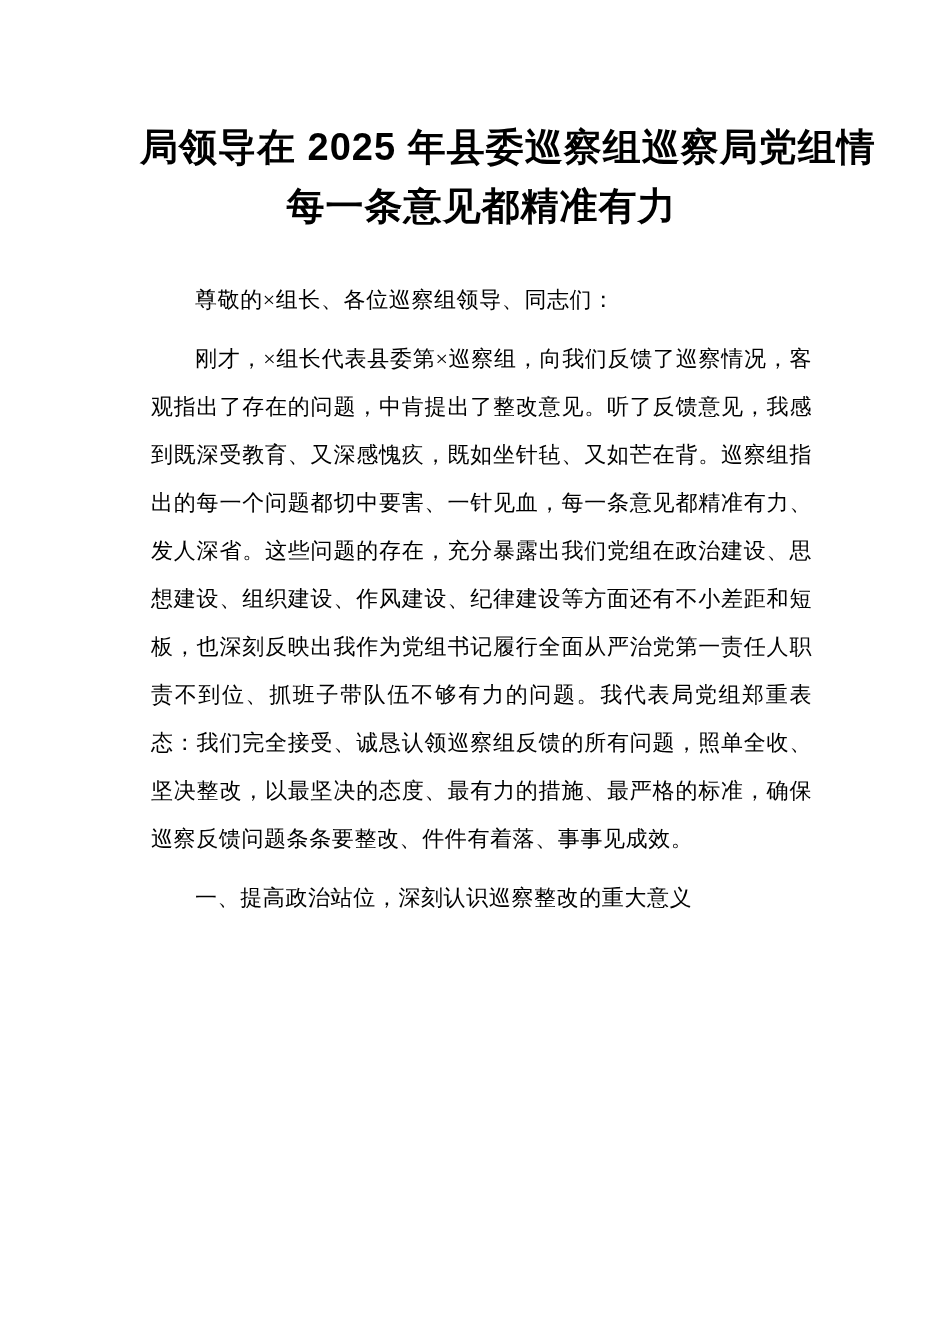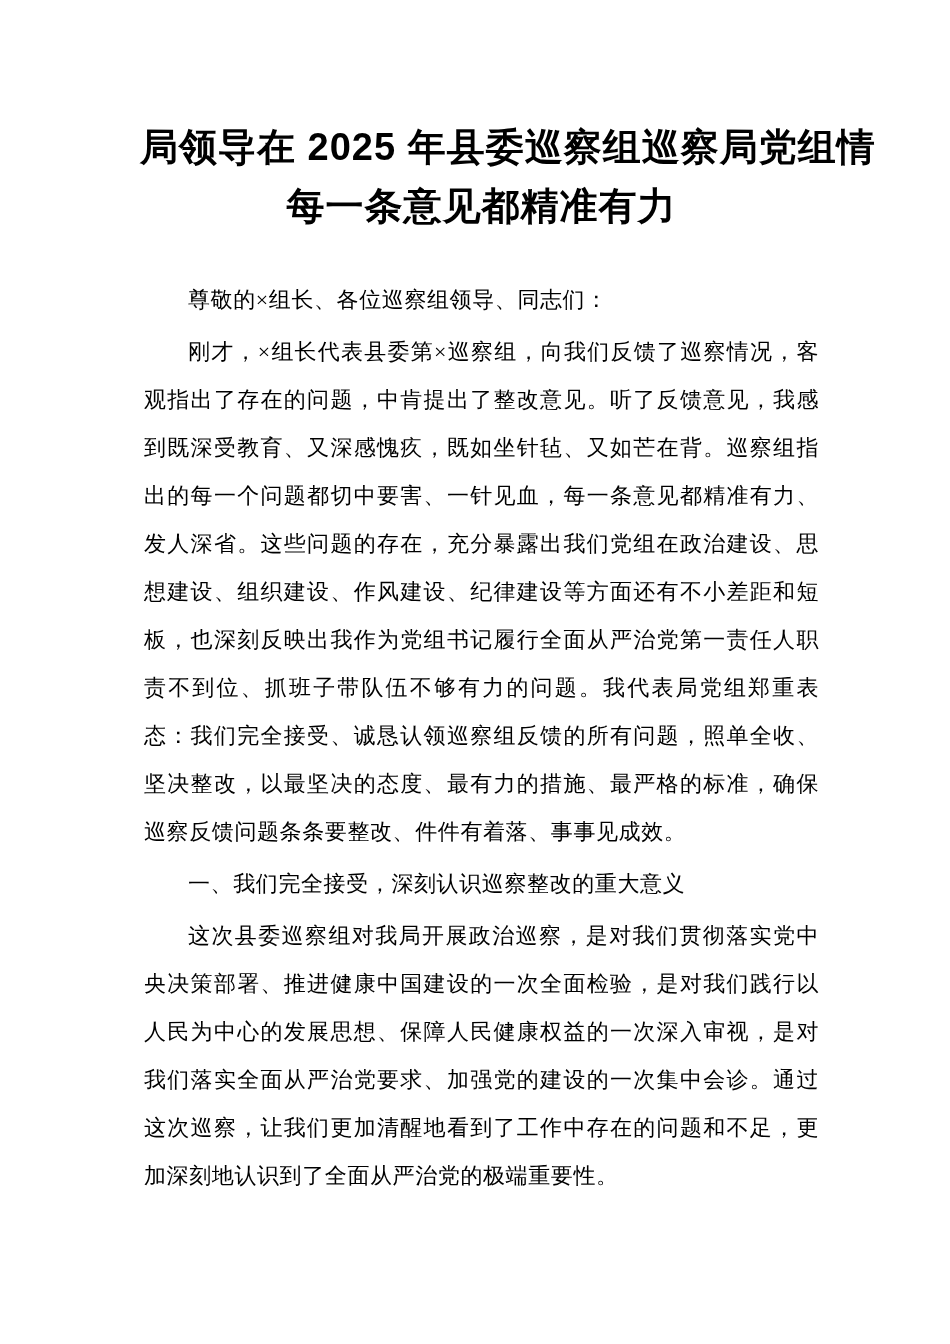--- a/index.html
+++ b/index.html
@@ -35,31 +35,30 @@
     white-space: nowrap;
   }
   .doc-body {
     width: 683px;
     font-size: 22px;
     line-height: 48px;
     letter-spacing: 0.6px;
     text-align: justify;
   }
   .para {
-    margin: 4px;
+    margin: 11px;
     text-indent: 2em;
   }
 </style>
 </head>
 <body>
 
 <div class="page">
   <h1 class="doc-title">
     <span class="title-line">局领导在 2025 年县委巡察组巡察局党组情</span>
     <span class="title-line">每一条意见都精准有力</span>
   </h1>
   <div class="doc-body" id="doc-body">
       <p class="para greeting">尊敬的×组长、各位巡察组领导、同志们：</p>
       <p class="para body">刚才，×组长代表县委第×巡察组，向我们反馈了巡察情况，客观指出了存在的问题，中肯提出了整改意见。听了反馈意见，我感到既深受教育、又深感愧疚，既如坐针毡、又如芒在背。巡察组指出的每一个问题都切中要害、一针见血，每一条意见都精准有力、发人深省。这些问题的存在，充分暴露出我们党组在政治建设、思想建设、组织建设、作风建设、纪律建设等方面还有不小差距和短板，也深刻反映出我作为党组书记履行全面从严治党第一责任人职责不到位、抓班子带队伍不够有力的问题。我代表局党组郑重表态：我们完全接受、诚恳认领巡察组反馈的所有问题，照单全收、坚决整改，以最坚决的态度、最有力的措施、最严格的标准，确保巡察反馈问题条条要整改、件件有着落、事事见成效。</p>
-      <p class="para heading">一、我们完全接受，深刻认识巡察整改的重大意义</p>
-      <p class="para body">这次县委巡察组对我局开展政治巡察，是对我们贯彻落实党中央决策部署、推进健康中国建设的一次全面检验，是对我们践行以人民为中心的发展思想、保障人民健康权益的一次深入审视，是对我们落实全面从严治党要求、加强党的建设的一次集中会诊。通过这次巡察，让我们更加清醒地看到了工作中存在的问题和不足，更加深刻地认识到了全面从严治党的极端重要性。</p>
+      <p class="para heading">一、提高政治站位，深刻认识巡察整改的重大意义</p>
     </div>
 </div>
 
 </body></html>

